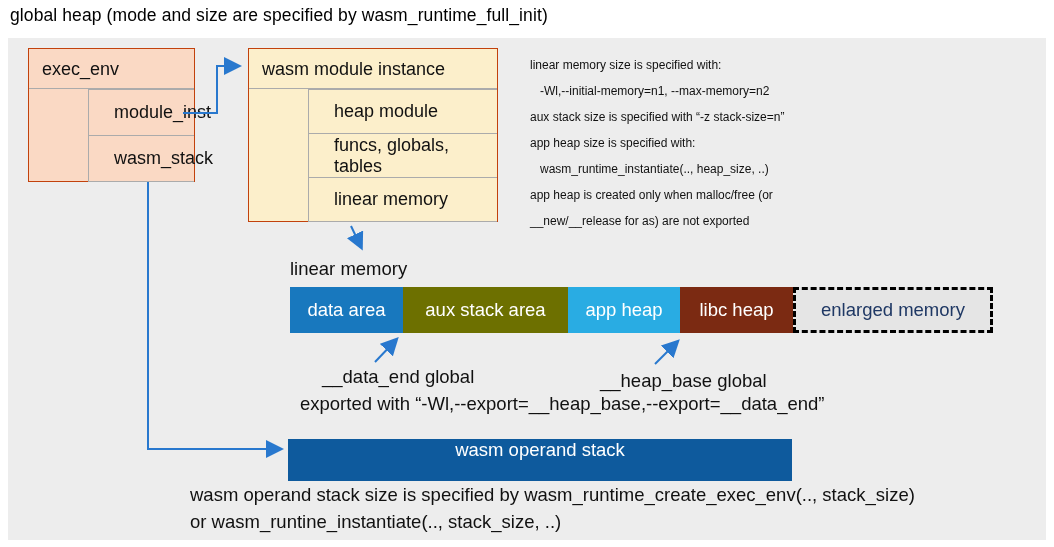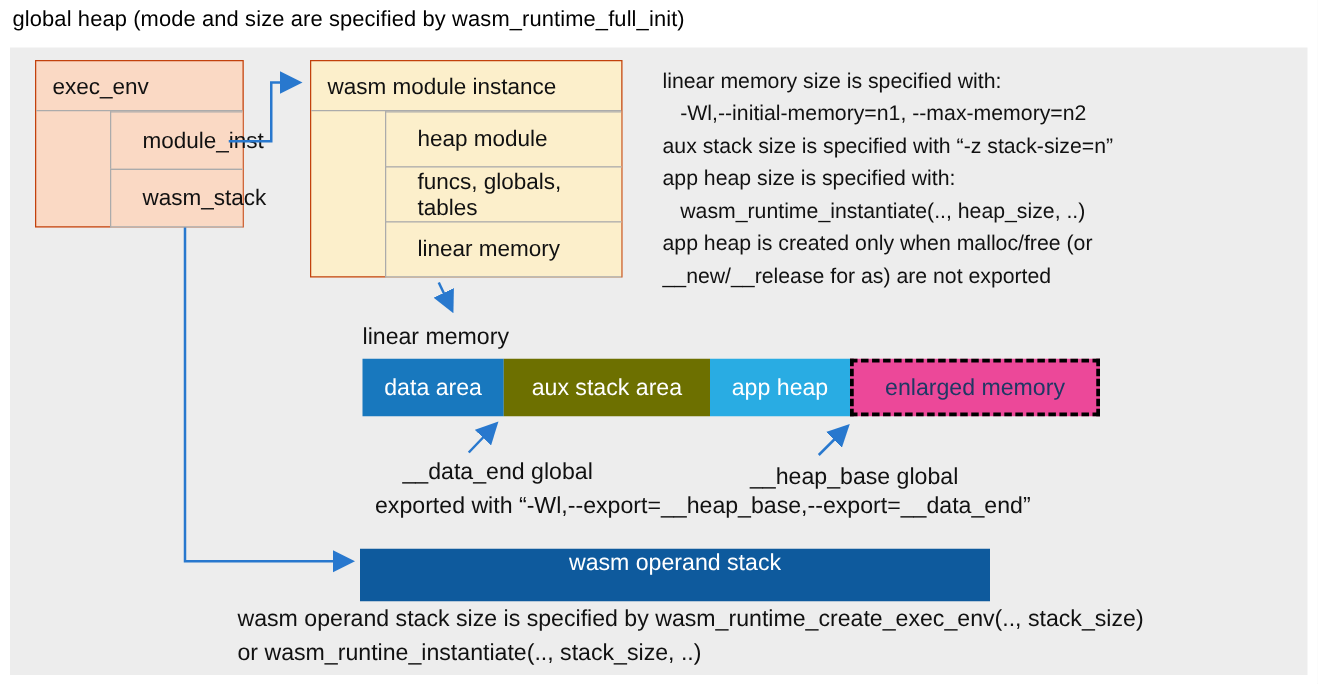--- a/index.html
+++ b/index.html
@@ -24,29 +24,29 @@
   #exec-env{left:28px;top:48px;width:167px;height:134px;}
   #exec-env .r0{top:40px;height:47px;}
   #exec-env .r1{top:86px;height:47px;}
 
   #module-instance{left:248px;top:48px;width:250px;height:174px;}
   #module-instance .r0{top:40px;height:45px;}
   #module-instance .r1{top:84px;height:45px;}
   #module-instance .r2{top:128px;height:45px;}
 
   
-  #notes{left:530px;top:52px;width:505px;font-size:17px;line-height:26px;}
+  #notes{left:530px;top:52px;width:505px;font-size:12px;line-height:26px;}
   .note-line{white-space:pre;}
 
   
   #lm-label{left:290px;top:258px;font-size:18.5px;}
   #lm-bar{left:290px;top:287px;height:46px;display:flex;}
   .seg{box-sizing:border-box;height:46px;display:flex;align-items:center;justify-content:center;
     font-size:18.5px;}
-  .seg.dashed{border:3px dashed #000;background:#ec4899;}
+  .seg.dashed{border:3px dashed #000;background:#e5e5e5;}
 
   
   #data-end-label{left:322px;top:366px;font-size:18.5px;}
   #heap-base-label{left:600px;top:370px;font-size:18.5px;}
   #exported-line{left:300px;top:393px;font-size:18.5px;}
 
   
   #operand-stack{left:288px;top:439px;width:504px;height:42px;background:#0E5A9D;
     color:#fff;font-size:18.5px;display:flex;align-items:flex-start;justify-content:center;}
 
@@ -90,20 +90,23 @@
   <div id="lm-bar" class="abs">
     <div class="seg" style="width: 113px; color: rgb(255, 255, 255); background: rgb(24, 120, 190);">
       <span>data area</span>
     </div>
     <div class="seg" style="width: 165px; color: rgb(255, 255, 255); background: rgb(109, 112, 0);">
       <span>aux stack area</span>
     </div>
     <div class="seg" style="width: 112px; color: rgb(255, 255, 255); background: rgb(41, 172, 227);">
       <span>app heap</span>
     </div>
+    <div class="seg" style="width: 113px; color: rgb(255, 255, 255); background: rgb(123, 42, 18);">
+      <span>libc heap</span>
+    </div>
     <div class="seg dashed" style="width: 200px; color: rgb(31, 56, 100);">
       <span>enlarged memory</span>
     </div>
   </div>
 
   <div id="data-end-label" class="abs">__data_end global</div>
   <div id="heap-base-label" class="abs">__heap_base global</div>
   <div id="exported-line" class="abs">exported with “-Wl,--export=__heap_base,--export=__data_end”</div>
 
   <div id="operand-stack" class="abs">

